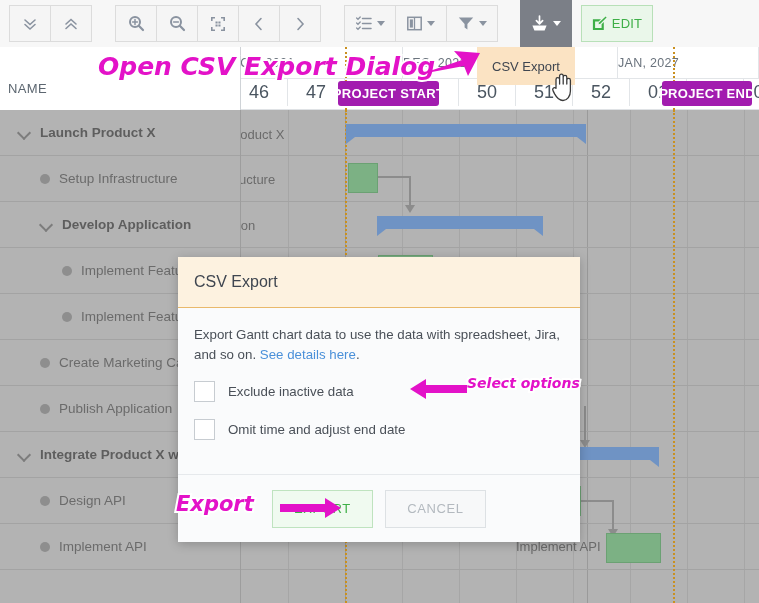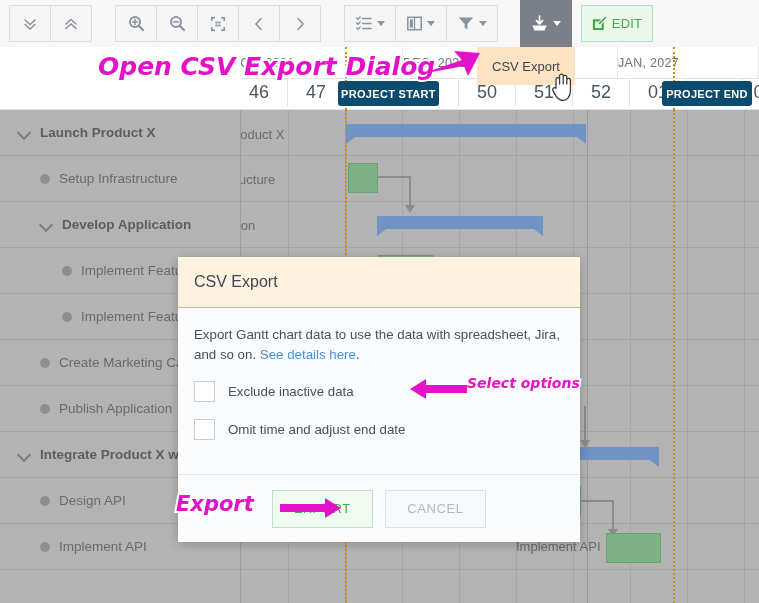--- a/index.html
+++ b/index.html
@@ -87,24 +87,24 @@
   .tl-weeks { position: absolute; left: 0; top: 31px; height: 32px; width: 100%; }
   .tl-week {
     position: absolute; top: 0; height: 28px;
     border-right: 1px solid #e2e5e8;
     border-top: 1px solid #e2e5e8;
     display: flex; align-items: center; justify-content: center;
     font-size: 18px; color: #4a5560;
   }
   .milestone {
     position: absolute; top: 34px; height: 25px;
-    background: #0c4a6e;
+    background: #a21caf;
     border-radius: 3px;
     display: flex; align-items: center; justify-content: center;
-    color: #ffffff; font-size: 11px; font-weight: bold;
+    color: #ffffff; font-size: 13px; font-weight: bold;
     letter-spacing: .3px; white-space: nowrap;
     z-index: 4;
   }
 
   
   .body {
     position: absolute; left: 0; top: 110px;
     width: 759px; height: 493px;
     background: #b3b3b3;
     overflow: hidden;
@@ -403,20 +403,23 @@
         <svg width="15" height="15" viewBox="0 0 15 15">
           <path d="M0.9 3.2 H9 L6.6 5.4 H3.1 V11.9 H9.6 V8.3 L11.8 6.1 V14.1 H0.9 Z" fill="#3eaf47"></path>
           <path d="M13.7 0.6 L14.6 1.5 L8.3 7.8 L6.6 8.2 L7 6.5 Z" fill="#3eaf47"></path>
         </svg>
       </span>
       <span>EDIT</span>
     </div>
   </div>
 
   <div class="header-row">
+    <div class="name-cell">
+      <span>NAME</span>
+    </div>
     <div class="tl-area">
       <div class="tl-months">
         <div class="tl-month" style="left:-10px;width:172px">
             <span>NOV, 2021</span>
           </div>
         <div class="tl-month" style="left:162px;width:215px">
             <span>DEC, 2021</span>
           </div>
         <div class="tl-month" style="left:377px;width:141px">
             <span>JAN, 2027</span>

